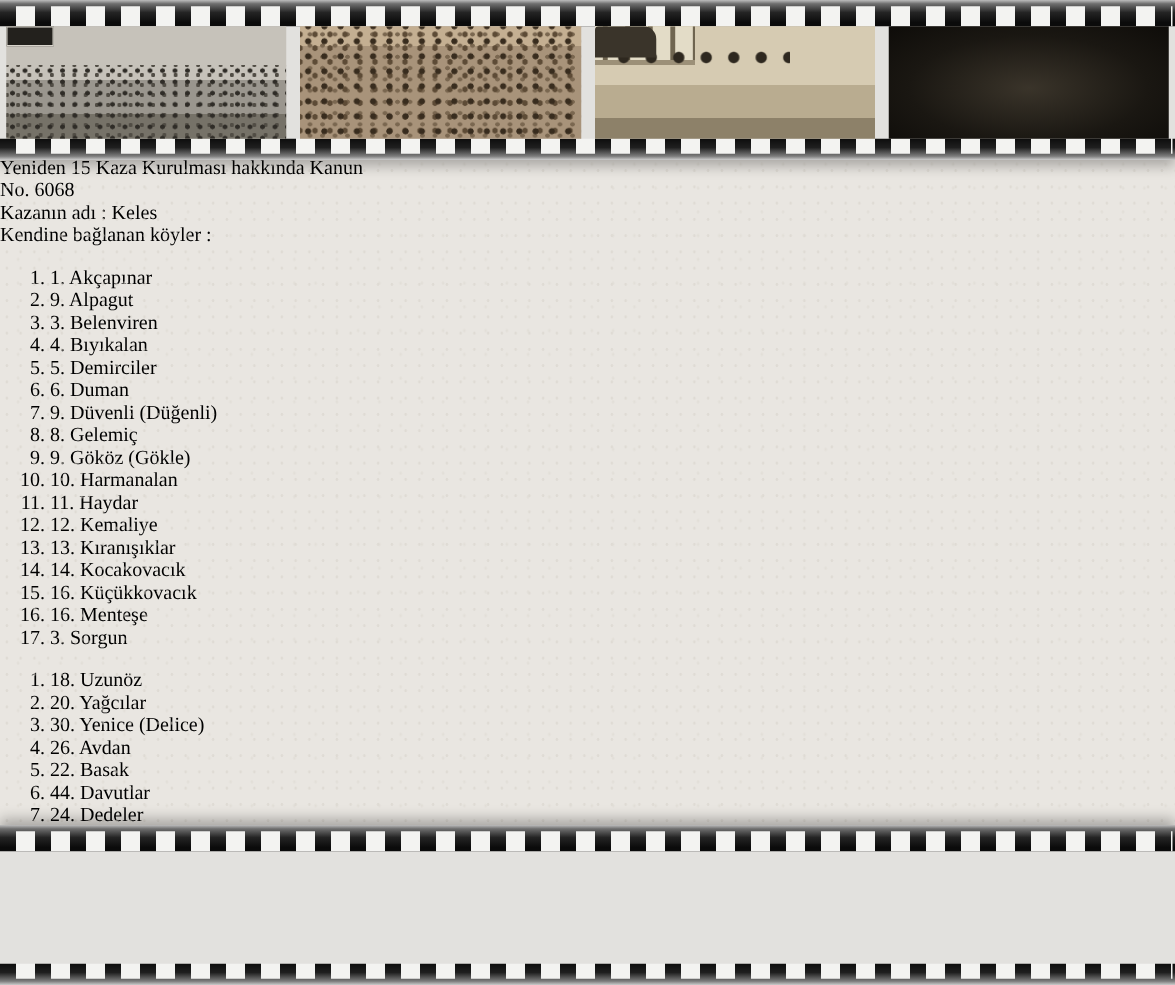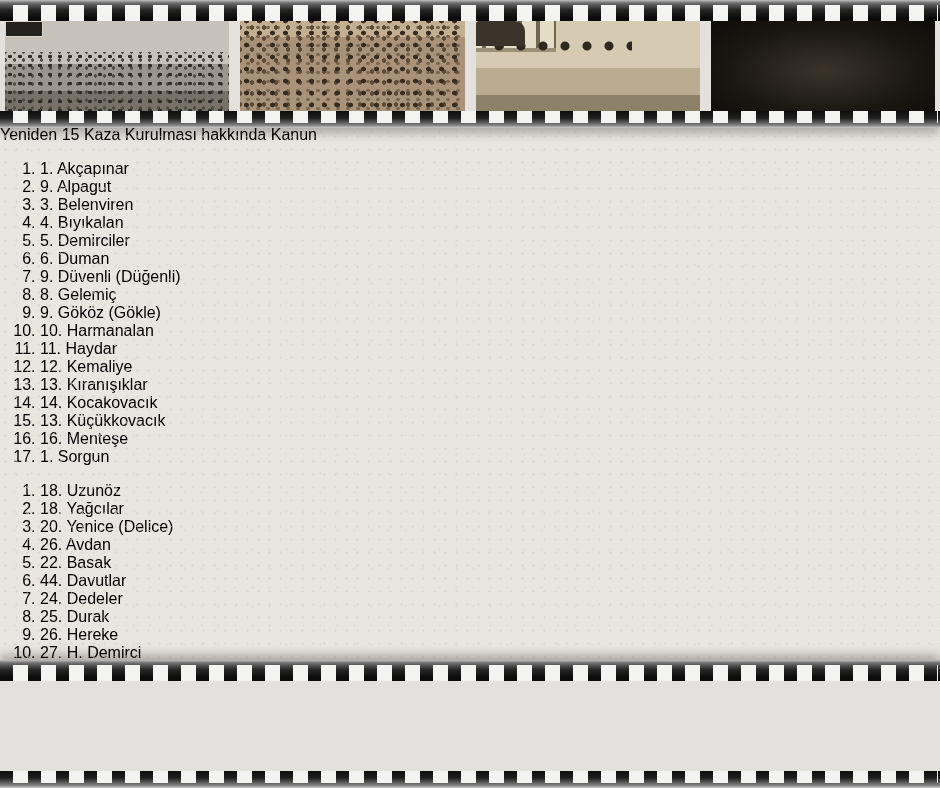--- a/index.html
+++ b/index.html
@@ -1,17 +1,17 @@
 <!DOCTYPE html>
 <html><head>
 <meta charset="utf-8">
 <style>
   html,body{margin:0;padding:0;background:#555;}
   .poster{position:relative;width:940px;height:788px;overflow:hidden;background:#e9e6e1;
-    font-family:Liberation Sans, sans-serif;}
+    font-family:Liberation Serif, serif;}
   .poster .texture{position:absolute;inset:0;z-index:0;opacity:.55;pointer-events:none;
     background-image:radial-gradient(#d7d3cb 1px,transparent 1.3px),radial-gradient(#dedad2 1px,transparent 1.3px);
     background-size:11px 13px,17px 19px;background-position:0 0,6px 8px;}
 
   
   .strip{position:absolute;left:0;width:940px;height:128px;z-index:2;
     background:linear-gradient(180deg,#bdbdbd 0,#6f6f6f 3px,#242424 10px,#0b0b0b 18px,#0b0b0b 110px,#1f1f1f 118px,#7d7d7d 125px,#cccccc 128px);}
   .strip.top{top:0;box-shadow:0 5px 10px rgba(0,0,0,.28);}
   .strip.bottom{bottom:0;box-shadow:0 -5px 10px rgba(0,0,0,.28);}
   .holes{position:absolute;left:2px;right:2px;height:16px;
@@ -140,57 +140,63 @@
         <div class="g-cell">
             <div class="bar w55"></div>
             <div class="g-sali">SALI</div>
           </div>
         <div class="g-cell">
             <div class="g-tinytxt">Sayı : 8347</div>
           </div>
       </div>
       <div class="bar w20 center"></div>
       <div class="g-title">Yeniden 15 Kaza Kurulması hakkında Kanun</div>
+      <div class="g-lawrow">
+        <span>No. 6068</span>
+        <span class="bar w25"></span>
+      </div>
       <div class="g-body">
         <div class="bar w96"></div>
           <div class="bar w92"></div>
           <div class="bar w96"></div>
           <div class="bar w85"></div>
         <div class="bar w92"></div>
           <div class="bar w96"></div>
           <div class="bar w85"></div>
           <div class="bar w70"></div>
         <div class="bar w20 g-rdate"></div>
       </div>
       <div class="g-kaza">
-      </div>
+        <div>Kazanın adı : Keles</div>
+      </div>
+      <div class="g-heading">Kendine bağlanan köyler :</div>
       <div class="g-cols">
         <ol id="villages-col1">
             <li>1. Akçapınar</li>
             <li>9. Alpagut</li>
             <li>3. Belenviren</li>
             <li>4. Bıyıkalan</li>
             <li>5. Demirciler</li>
             <li>6. Duman</li>
             <li>9. Düvenli (Düğenli)</li>
             <li>8. Gelemiç</li>
             <li>9. Gököz (Gökle)</li>
             <li>10. Harmanalan</li>
             <li>11. Haydar</li>
             <li>12. Kemaliye</li>
             <li>13. Kıranışıklar</li>
             <li>14. Kocakovacık</li>
-            <li>13. Küçükkovacık</li>
+            <li>16. Küçükkovacık</li>
             <li>16. Menteşe</li>
-            <li>1. Sorgun</li>
+            <li>3. Sorgun</li>
           </ol>
         <ol id="villages-col2">
             <li>18. Uzunöz</li>
-            <li>18. Yağcılar</li>
-            <li>20. Yenice (Delice)</li>
+            <li>20. Yağcılar</li>
+            <li>30. Yenice (Delice)</li>
             <li>26. Avdan</li>
             <li>22. Basak</li>
             <li>44. Davutlar</li>
             <li>24. Dedeler</li>
             <li>25. Durak</li>
             <li>26. Hereke</li>
             <li>27. H. Demirci</li>
             <li>28. Issızviran</li>
             <li>29. Karaardıç</li>
             <li>30. Oylan</li>

